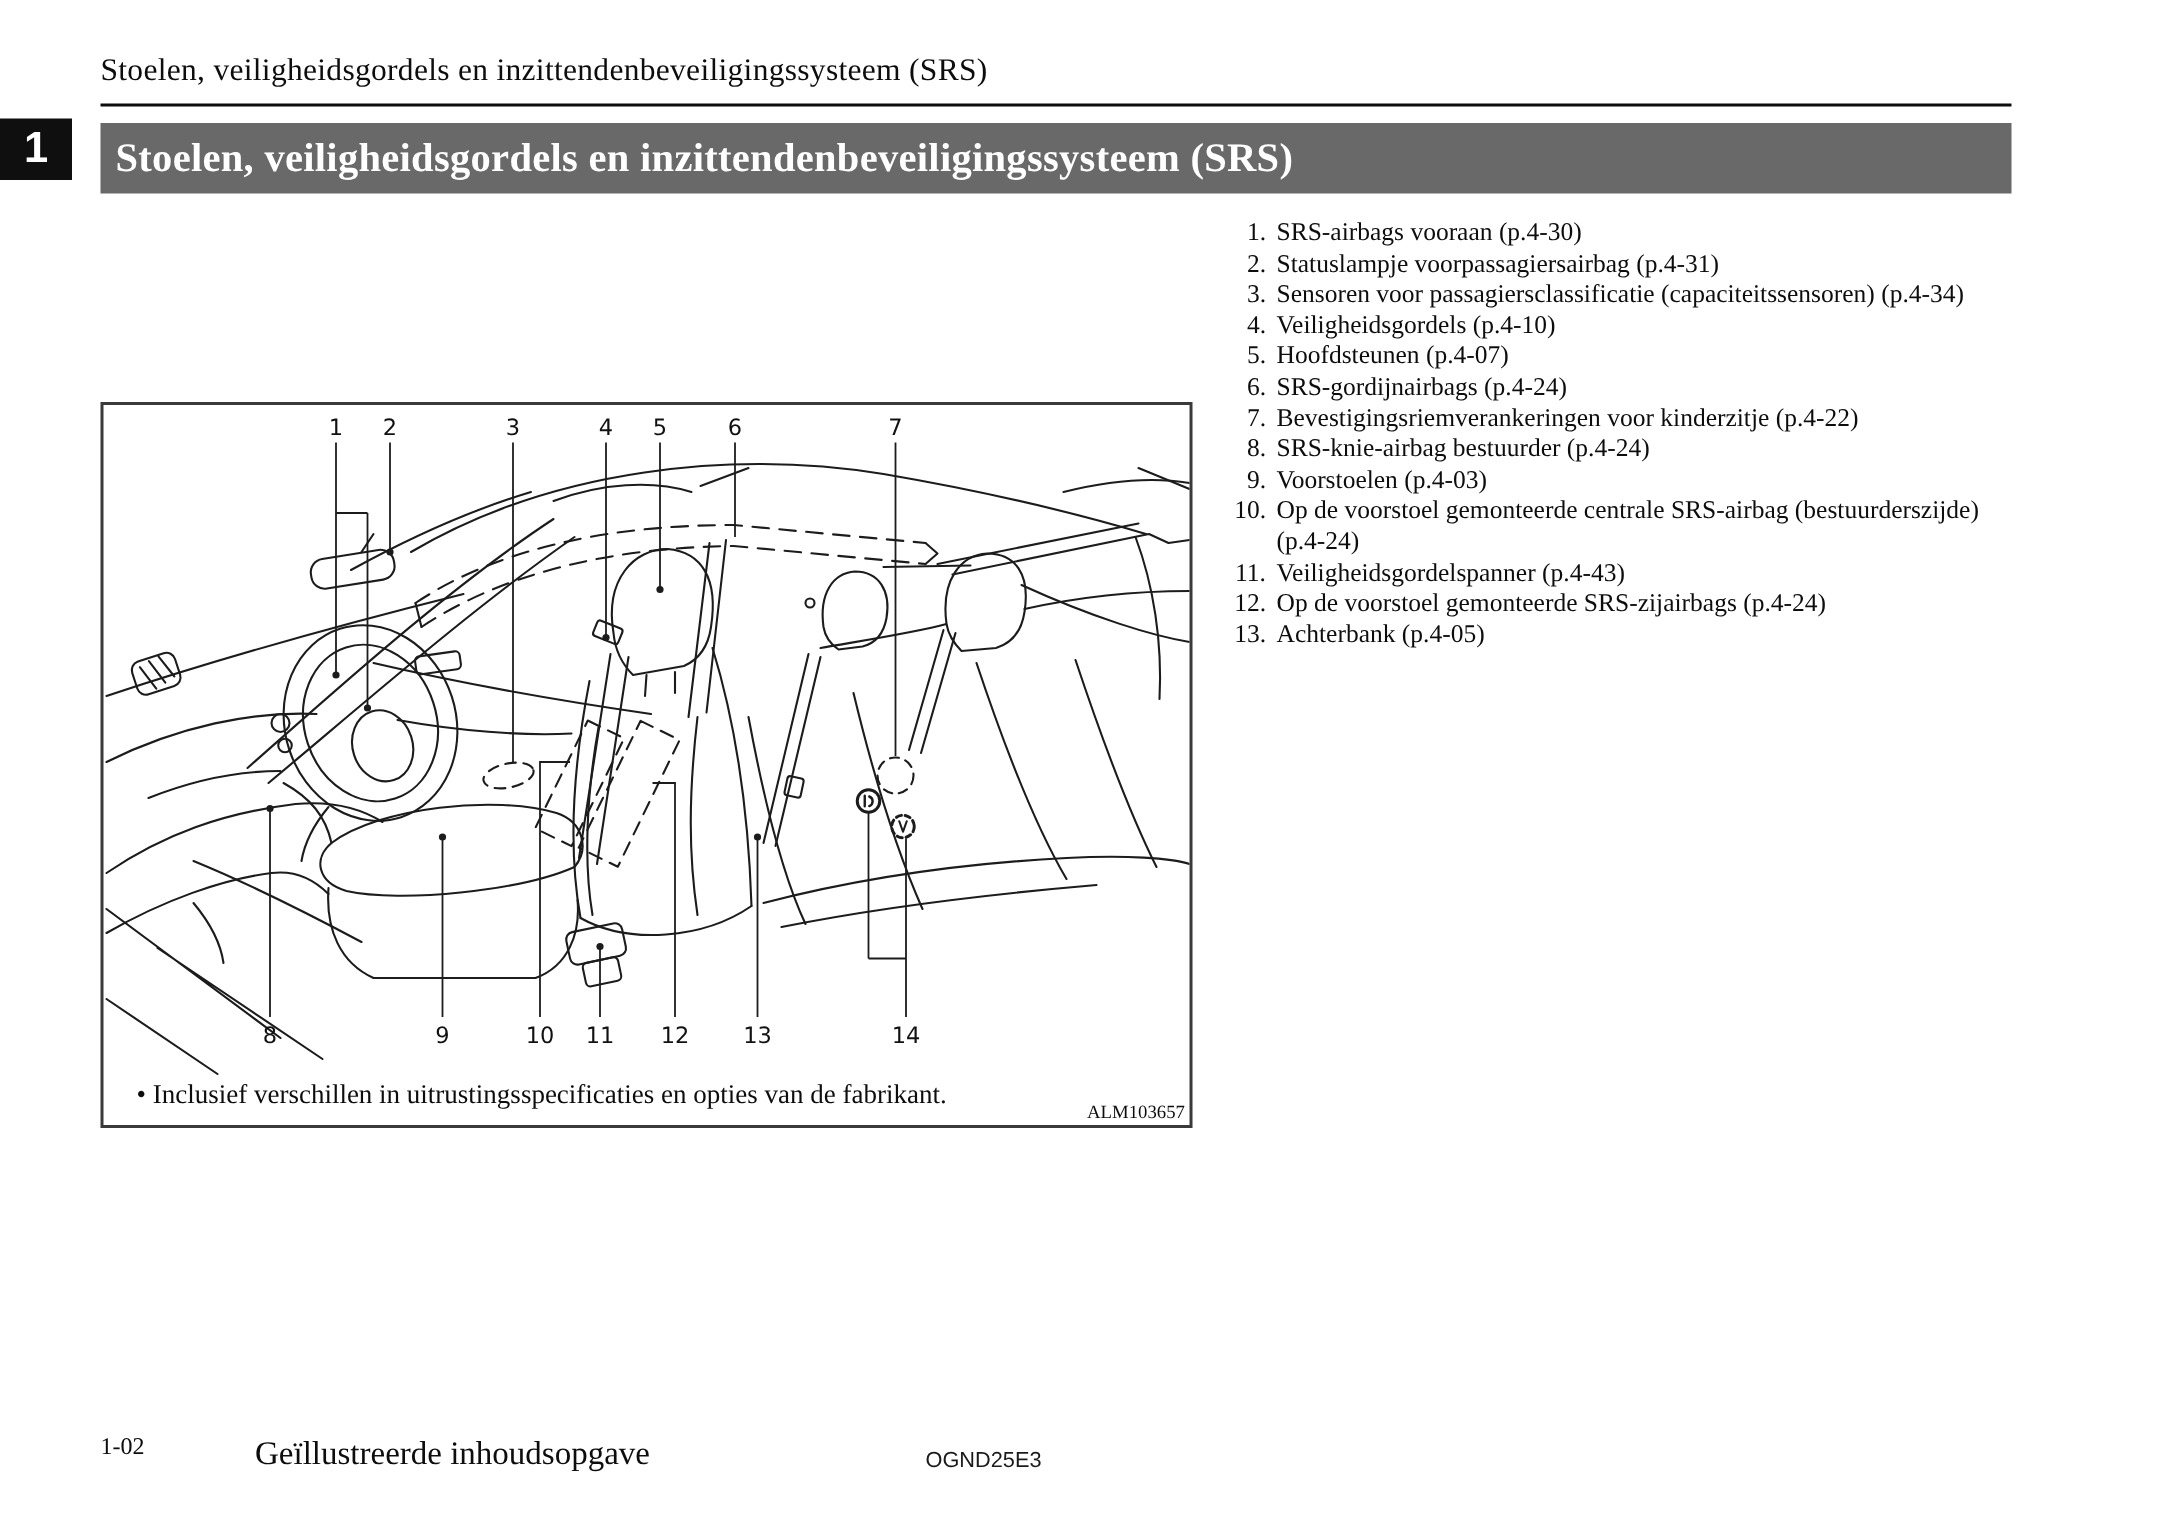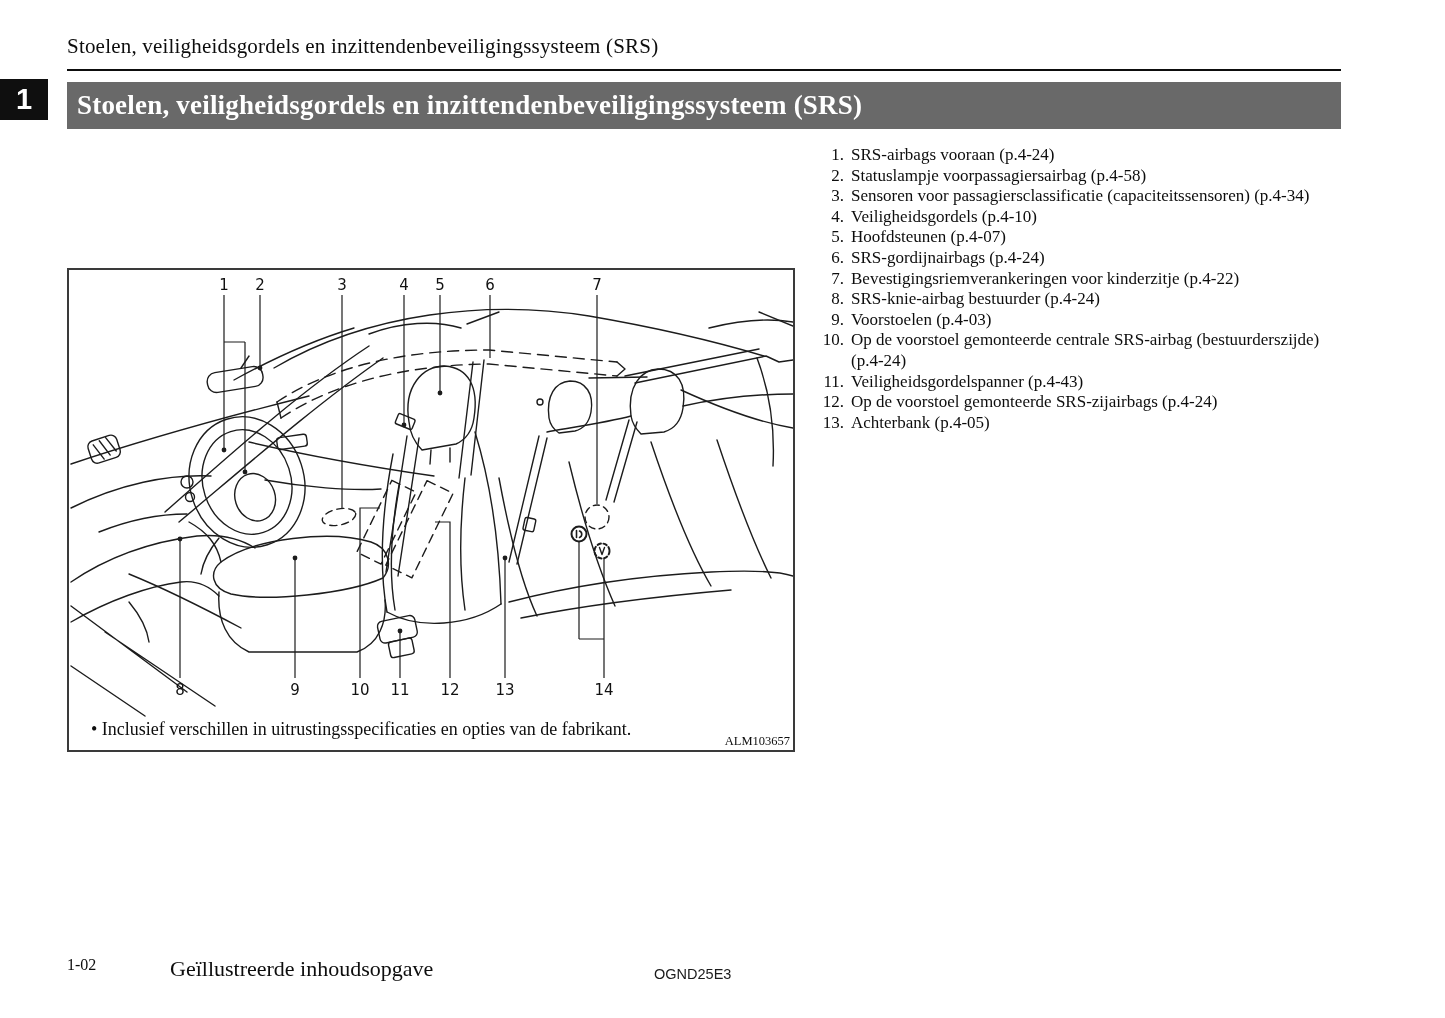--- a/index.html
+++ b/index.html
@@ -23,46 +23,46 @@
 
   .figure-box{position:absolute;left:67px;top:268px;width:728px;height:484px;
               border:2px solid #3a3a3a;box-sizing:border-box;}
   .figure-box svg{position:absolute;left:0;top:0;}
   .fig-footnote{position:absolute;left:22px;top:449px;font-size:18px;white-space:nowrap;}
   .fig-code{position:absolute;right:3px;top:464px;font-size:12.5px;margin-left:28px;}
 
   .footer-pageno{position:absolute;left:67px;top:956px;font-size:16px;}
   .footer-section{position:absolute;left:170px;top:956px;font-size:22px;text-align:right;}
   .footer-doccode{position:absolute;left:617px;top:966px;font-size:14.5px;
-                  font-family:"Liberation Sans",sans-serif;color:#1a1a1a;margin-left:37px;}
+                  font-family:"Liberation Sans",sans-serif;color:#1a1a1a;}
 
   .art{stroke:#1c1c1c;fill:none;stroke-width:1.4;stroke-linecap:round;stroke-linejoin:round;}
   .leader{stroke:#1c1c1c;fill:none;stroke-width:1.2;}
   .dot{fill:#1c1c1c;stroke:none;}
   .callout{font-family:"DejaVu Sans","Liberation Sans",sans-serif;font-size:15px;fill:#111;stroke:none;}
 </style>
 </head>
 <body>
 
 <div class="page">
 
   <div class="running-title">Stoelen, veiligheidsgordels en inzittendenbeveiligingssysteem (SRS)</div>
   <div class="header-rule"></div>
 
   <div class="chapter-tab">1</div>
   <div class="section-bar">Stoelen, veiligheidsgordels en inzittendenbeveiligingssysteem (SRS)</div>
 
   <div class="legend">
     <div class="legend-row">
         <span class="legend-num">1.</span>
-        <span class="legend-text">SRS-airbags vooraan (p.4-24)</span>
+        <span class="legend-text">SRS-airbags vooraan (p.4-30)</span>
       </div>
     <div class="legend-row">
         <span class="legend-num">2.</span>
-        <span class="legend-text">Statuslampje voorpassagiersairbag (p.4-58)</span>
+        <span class="legend-text">Statuslampje voorpassagiersairbag (p.4-31)</span>
       </div>
     <div class="legend-row">
         <span class="legend-num">3.</span>
         <span class="legend-text">Sensoren voor passagiersclassificatie (capaciteitssensoren) (p.4-34)</span>
       </div>
     <div class="legend-row">
         <span class="legend-num">4.</span>
         <span class="legend-text">Veiligheidsgordels (p.4-10)</span>
       </div>
     <div class="legend-row">

